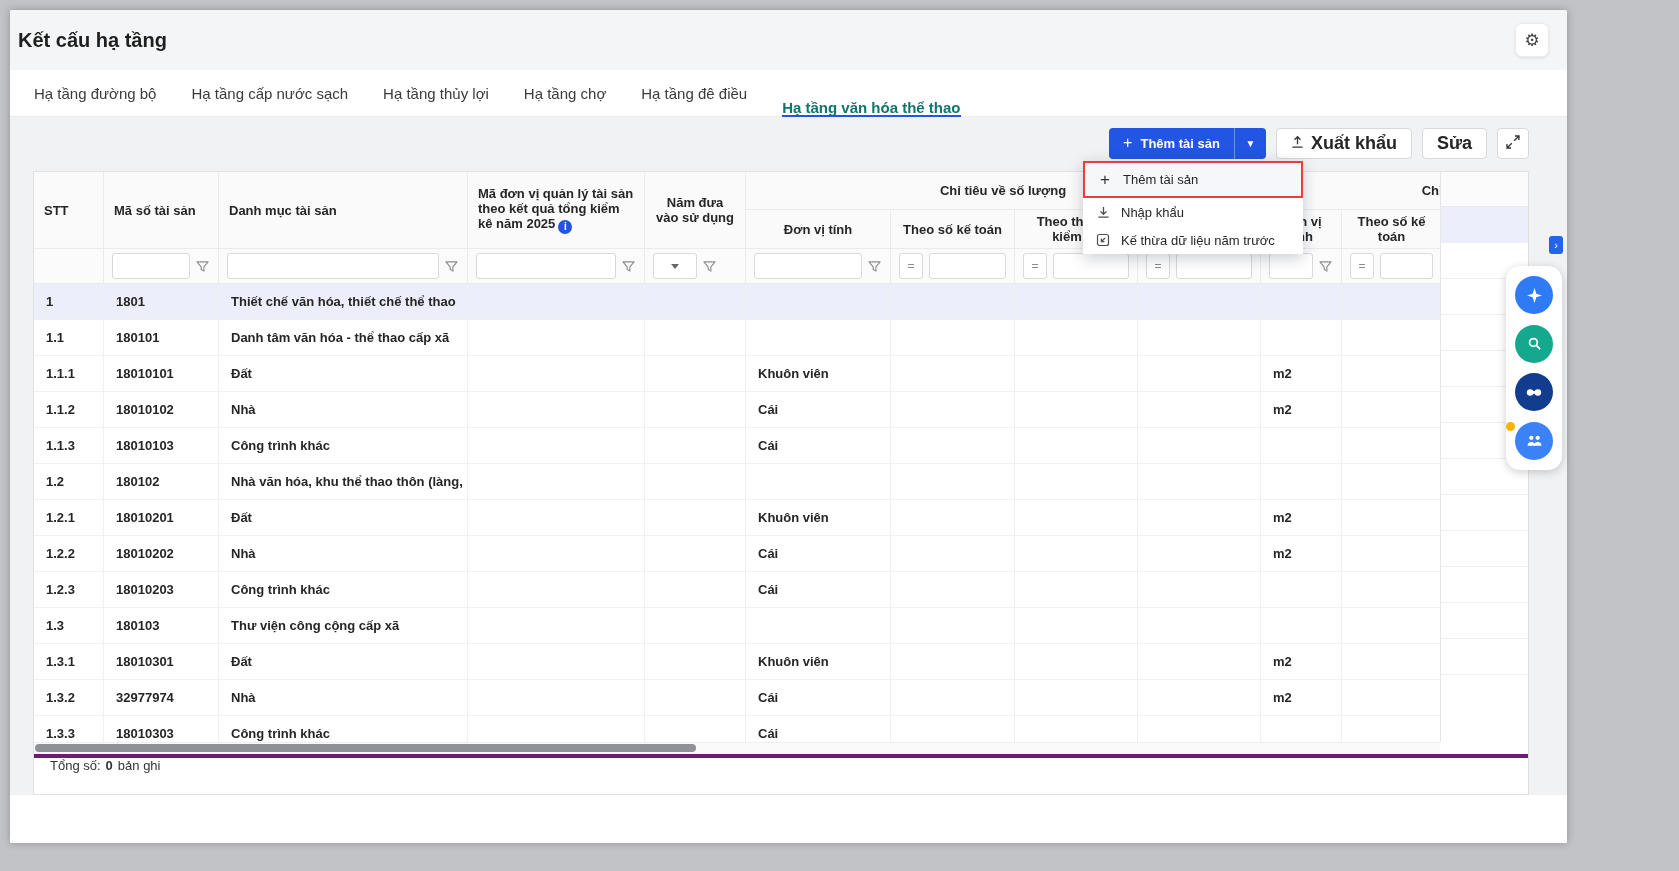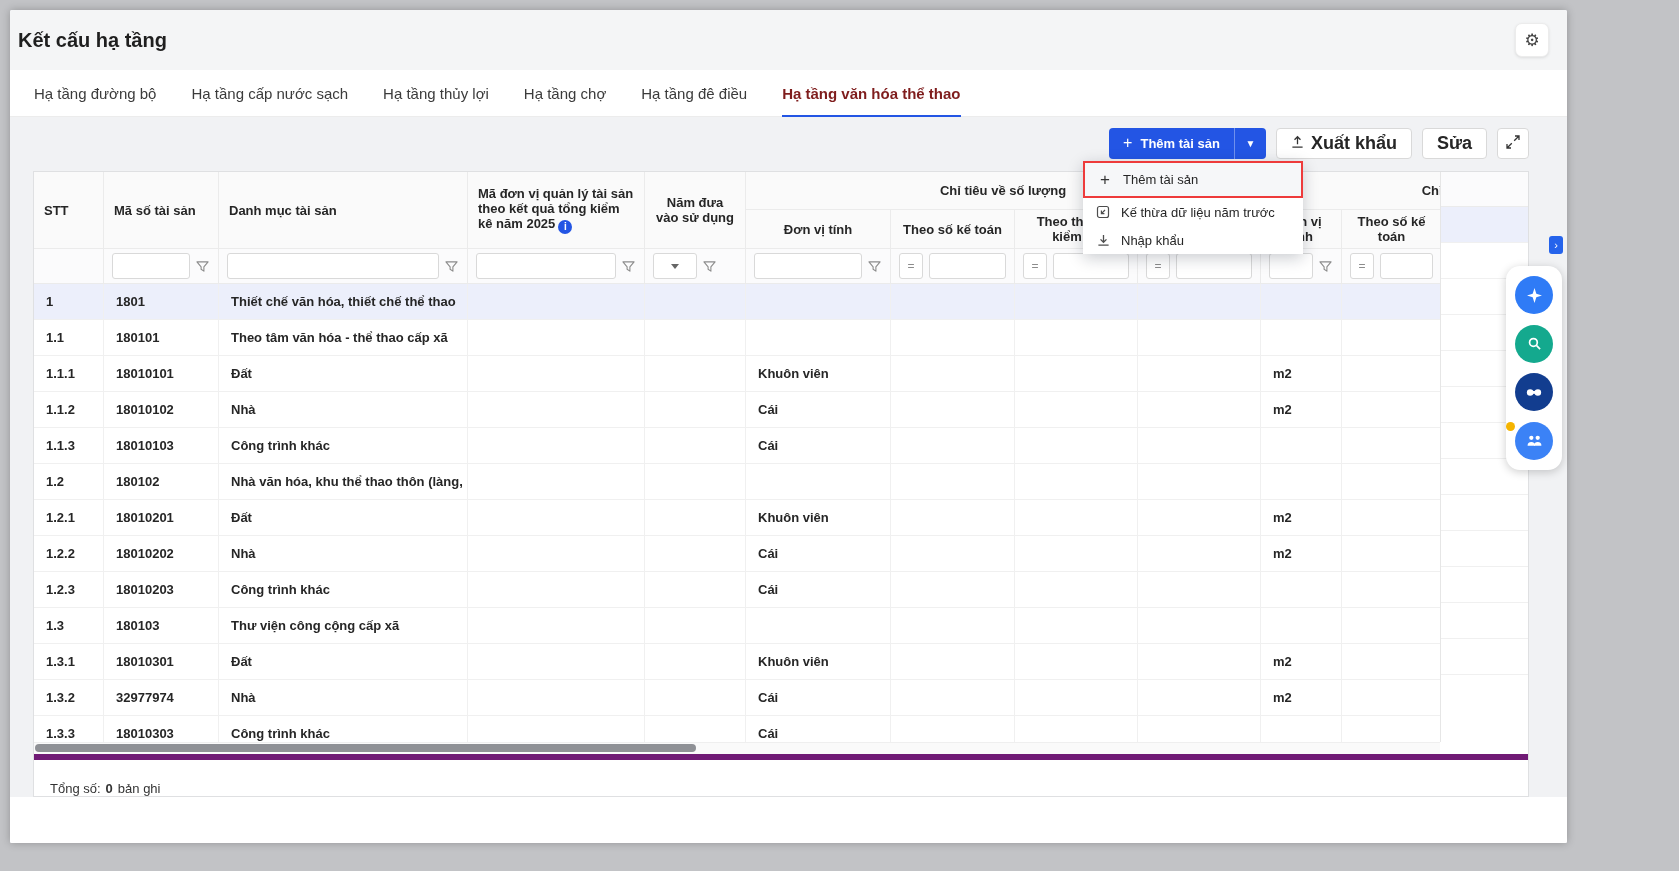--- a/index.html
+++ b/index.html
@@ -25,21 +25,21 @@
     width:32px;height:32px;background:#fff;border:1px solid #ececec;border-radius:7px;
     display:flex;align-items:center;justify-content:center;cursor:pointer;
     box-shadow:0 1px 3px rgba(0,0,0,.10);font-size:17px;color:#444;
   }
   
   .tabs{
     height:46px;flex:0 0 46px;background:#fff;border-bottom:1px solid #ececec;
     display:flex;align-items:stretch;gap:35px;padding:0 24px;
   }
   .tab{display:flex;align-items:center;position:relative;color:#3b3b3b;font-size:15px;cursor:pointer;white-space:nowrap;}
-  .tab.active{color:#7f1d1d;font-weight:bold;}
+  .tab.active{color:#0f766e;font-weight:bold;align-items:flex-end;}
   .tab.active::after{content:"";position:absolute;left:0;right:0;bottom:-1px;height:2px;background:#2355e4;}
   
   .content{flex:1;background:#f1f2f4;position:relative;padding:6px 38px 0 23px;}
   .toolbar{display:flex;justify-content:flex-end;align-items:center;gap:10px;height:40px;}
   .btn{
     height:31px;background:#fff;border:1px solid #d9d9d9;border-radius:4px;
     display:flex;align-items:center;gap:7px;padding:0 14px;font-size:18px;
     color:#262626;font-weight:600;cursor:pointer;white-space:nowrap;
   }
   .btn-icon{width:32px;padding:0;justify-content:center;}
@@ -121,22 +121,22 @@
     display:flex;align-items:center;justify-content:center;font-weight:bold;font-size:13px;box-sizing:border-box;
   }
   .pin-filter{height:35px;border-bottom:1px solid #ebebeb;background:#fbfbfc;box-sizing:border-box;}
   .pin-row{height:36px;border-bottom:1px solid #f0f0f0;box-sizing:border-box;background:#fff;}
   .pin-row.hl{background:#eceffb;}
   
   .hscroll{height:11px;background:#fafafa;border-top:1px solid #efefef;margin-right:88px;position:relative;}
   .hthumb{position:absolute;left:1px;top:1px;height:8px;width:47%;background:#8f9196;border-radius:4px;cursor:pointer;}
   
   .grid-footer{
-    height:36px;background:#fff;border-top:6px solid #701a75;
-    display:flex;align-items:flex-end;gap:5px;padding:0 16px;font-size:13px;color:#333;
+    height:36px;background:#fff;border-top:4px solid #701a75;
+    display:flex;align-items:flex-start;gap:5px;padding:0 16px;font-size:13px;color:#333;
   }
   .grid-footer b{font-weight:bold;}
   .below-grid{height:64px;background:#fff;margin:0 -38px 0 -23px;}
   
   .edge-tab{
     position:absolute;left:1549px;top:236px;width:14px;height:18px;background:#2563eb;color:#fff;
     border-radius:3px;display:flex;align-items:center;justify-content:center;font-size:11px;z-index:80;cursor:pointer;
   }
   .assistant-panel{
     position:absolute;left:1506px;top:266px;width:56px;height:204px;background:#fff;border-radius:14px;
@@ -221,35 +221,35 @@
       </button>
     </div>
 
     <div class="dropdown">
       <div class="menu-item hl-red">
         <span class="mi-ico mi-plus">+</span>
         <span>Thêm tài sản</span>
       </div>
       <div class="menu-item">
         <span class="mi-ico">
+          <svg width="13" height="14" viewBox="0 0 14 14">
+              <path d="M7 1.5 v8 M3.8 6.3 L7 9.5 L10.2 6.3" stroke="#4d4d4d" stroke-width="1.4" fill="none"></path>
+              <path d="M1.5 12.5 h11" stroke="#4d4d4d" stroke-width="1.4"></path>
+            </svg>
+        </span>
+        <span>Nhập khẩu</span>
+      </div>
+      <div class="menu-item">
+        <span class="mi-ico">
           <svg width="14" height="14" viewBox="0 0 14 14" fill="none" stroke="#4d4d4d" stroke-width="1.2">
               <rect x="1.5" y="1.5" width="11" height="11" rx="2"></rect>
               <path d="M9 5 L5.4 8.6 M5.4 5.6 V8.6 H8.4"></path>
             </svg>
         </span>
         <span>Kế thừa dữ liệu năm trước</span>
-      </div>
-      <div class="menu-item">
-        <span class="mi-ico">
-          <svg width="13" height="14" viewBox="0 0 14 14">
-              <path d="M7 1.5 v8 M3.8 6.3 L7 9.5 L10.2 6.3" stroke="#4d4d4d" stroke-width="1.4" fill="none"></path>
-              <path d="M1.5 12.5 h11" stroke="#4d4d4d" stroke-width="1.4"></path>
-            </svg>
-        </span>
-        <span>Nhập khẩu</span>
       </div>
     </div>
 
     <div class="grid">
       <div class="grid-body">
         <div class="scroll-area">
           <table>
             <colgroup>
               <col style="width:70px">
                 <col style="width:115px">
@@ -387,21 +387,21 @@
     <td></td>
     <td></td>
     <td></td>
     <td></td>
 
   </tr>
 
   <tr>
     <td>1.1</td>
     <td>180101</td>
-    <td>Theo tâm văn hóa - thể thao cấp xã</td>
+    <td>Danh tâm văn hóa - thể thao cấp xã</td>
     <td></td>
     <td></td>
     <td></td>
     <td></td>
     <td></td>
     <td></td>
     <td></td>
     <td></td>
 
   </tr>

